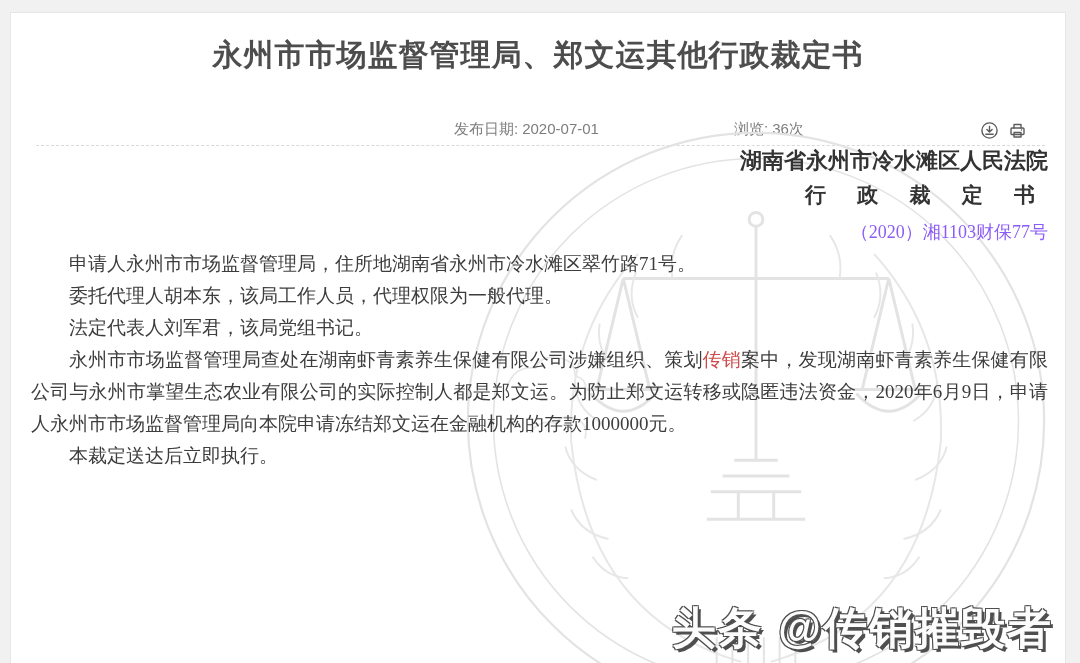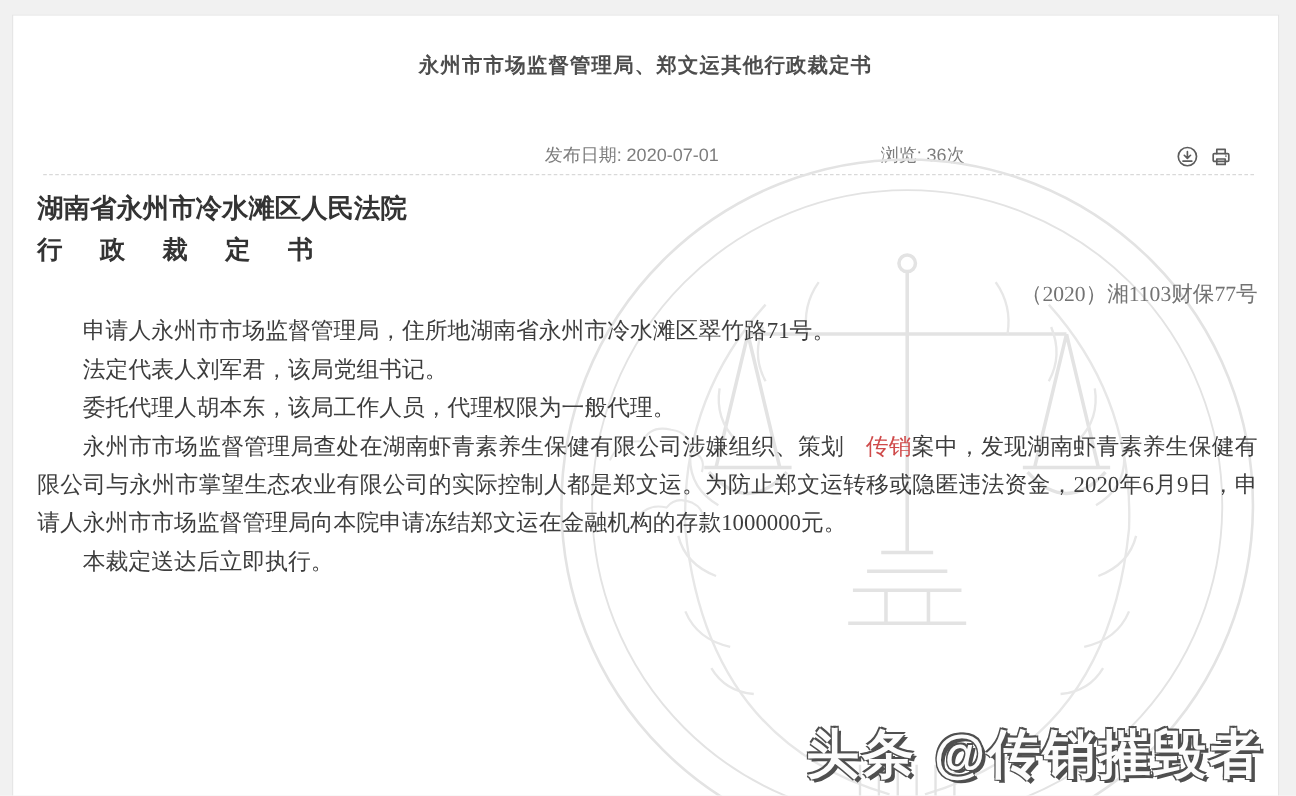--- a/index.html
+++ b/index.html
@@ -16,21 +16,21 @@
     width: 1056px;
     height: 700px;
     background: #ffffff;
     border: 1px solid #e6e6e6;
     overflow: hidden;
   }
   
   .article-title {
     margin: 27px 0 0;
     text-align: center;
-    font-size: 17px;
+    font-size: 30px;
     font-weight: 700;
     letter-spacing: 1px;
     color: #4d4d4d;
     line-height: 30px;
   }
   .meta-row {
     position: relative;
     margin: 50px 20px 0 25px;
     height: 26px;
     border-bottom: 1px dashed #d9d9d9;
@@ -46,57 +46,56 @@
   }
   .icon-btn { width: 19px; height: 19px; display: inline-flex; cursor: pointer; }
   .icon-btn svg { width: 100%; height: 100%; stroke: #5c5c5c; fill: none; stroke-width: 1.4; stroke-linecap: round; stroke-linejoin: round; }
   
   .doc {
     position: relative;
     padding: 0 17px 0 20px;
     z-index: 2;
   }
   .court-name {
-    margin-top: 13px;
-    text-align: left;
+    text-align: right;
     font-family: "Liberation Serif", "DejaVu Serif", serif;
     font-size: 22px;
     font-weight: 700;
     color: #333333;
     line-height: 30px;
   }
   .doc-type {
     margin-top: 4px;
-    text-align: left;
+    text-align: right;
     font-family: "Liberation Serif", "DejaVu Serif", serif;
     font-size: 21px;
     font-weight: 700;
     letter-spacing: 13px;
     color: #333333;
     line-height: 30px;
   }
   .case-number {
     margin: 9px 0 3px;
     text-align: right;
     font-family: "Liberation Serif", "DejaVu Serif", serif;
     font-size: 18px;
-    color: #737373;
+    color: #8b5cf6;
     line-height: 26px;
   }
   .paragraph-list p {
     margin: 0;
     font-family: Liberation Serif, serif;
     font-size: 19px;
     line-height: 32px;
     color: var(--body-text, #3d3d3d);
     text-indent: 2em;
     text-align: justify;
     text-justify: inter-ideograph;
   }
-  .highlight-red { color: var(--highlight, #cf4a4a); padding-left: 18px; }
+  .highlight-red { color: var(--highlight, #cf4a4a); }
   
   .emblem {
     position: absolute;
     left: 450px; top: 113px;
     width: 590px; height: 590px;
     z-index: 1;
     pointer-events: none;
   }
   .credit {
     position: absolute;
@@ -184,22 +183,22 @@
       </span>
     </div>
   </div>
 
   <div class="doc">
     <div class="court-name">湖南省永州市冷水滩区人民法院</div>
     <div class="doc-type">行 政 裁 定 书</div>
     <div class="case-number">（2020）湘1103财保77号</div>
     <div class="paragraph-list" id="paragraph-list">
         <p><span>申请人永州市市场监督管理局，住所地湖南省永州市冷水滩区翠竹路71号。</span></p>
+        <p><span>委托代理人胡本东，该局工作人员，代理权限为一般代理。</span></p>
         <p><span>法定代表人刘军君，该局党组书记。</span></p>
-        <p><span>委托代理人胡本东，该局工作人员，代理权限为一般代理。</span></p>
         <p><span>永州市市场监督管理局查处在湖南虾青素养生保健有限公司涉嫌组织、策划</span><span class="highlight-red">传销</span><span>案中，发现湖南虾青素养生保健有限公司与永州市掌望生态农业有限公司的实际控制人都是郑文运。为防止郑文运转移或隐匿违法资金，2020年6月9日，申请人永州市市场监督管理局向本院申请冻结郑文运在金融机构的存款1000000元。</span></p>
         <p><span>本裁定送达后立即执行。</span></p>
       </div>
   </div>
 
   <div class="credit">头条 @传销摧毁者</div>
 
 </div>
 
 </body></html>

